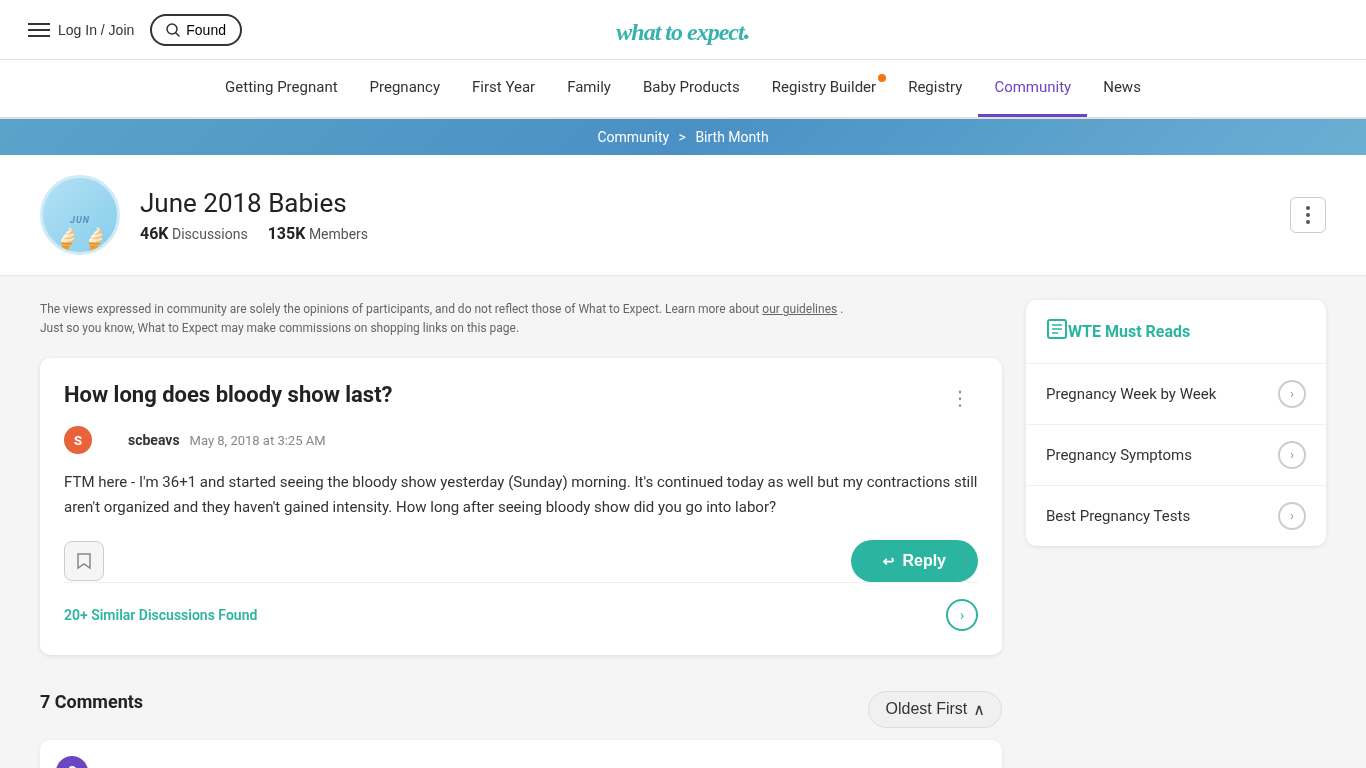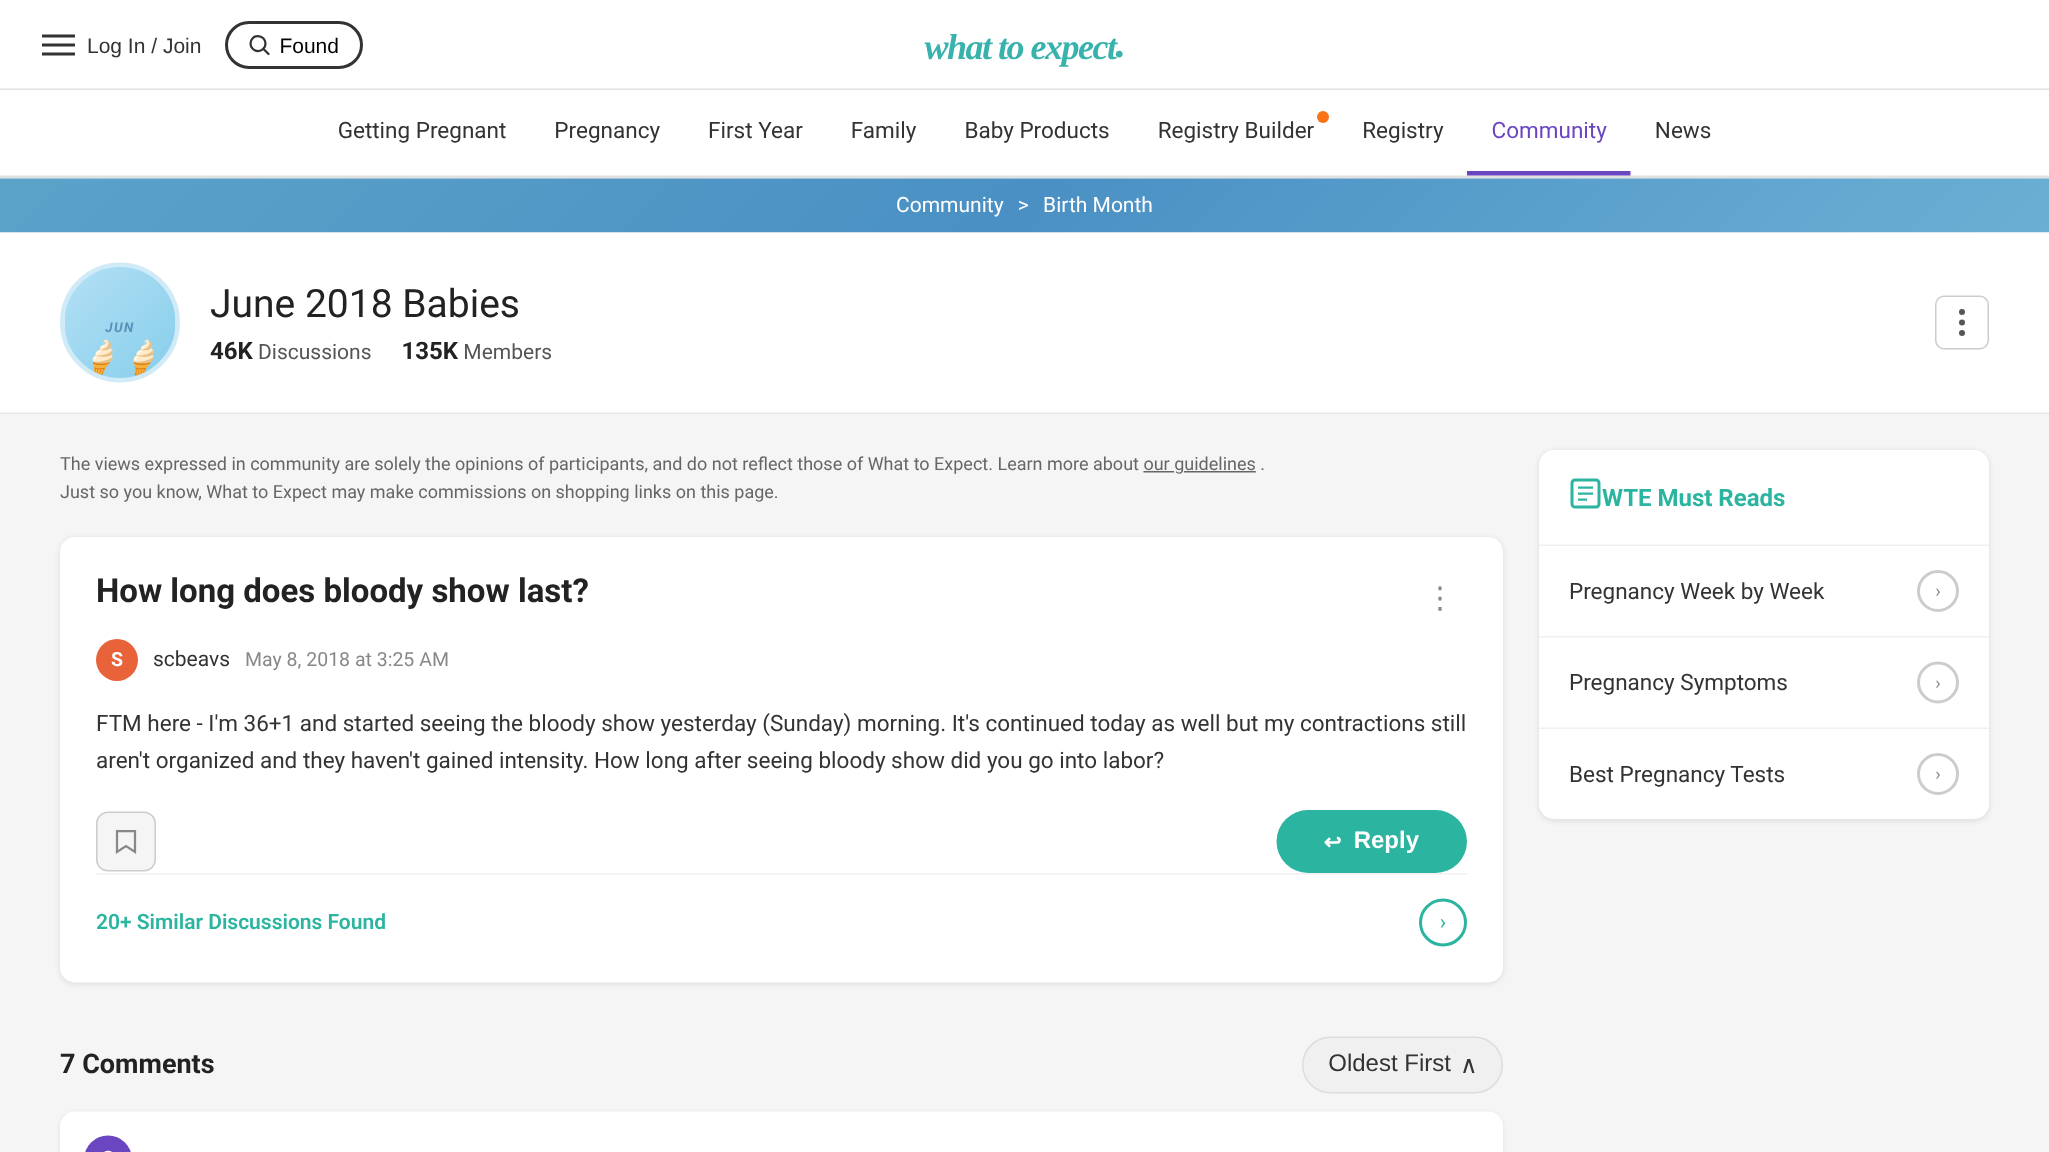--- a/index.html
+++ b/index.html
@@ -140,21 +140,21 @@
     .post-header { display: flex; justify-content: space-between; align-items: flex-start; margin-bottom: 12px; }
     .post-title { font-size: 22px; font-weight: 700; color: #222; }
     .post-kebab { font-size: 20px; color: #888; cursor: pointer; padding: 4px 8px; }
     .post-meta { display: flex; align-items: center; gap: 10px; margin-bottom: 16px; }
     .avatar-s {
       width: 28px; height: 28px; border-radius: 50%;
       background: #e8623a; color: #fff;
       display: flex; align-items: center; justify-content: center;
       font-size: 13px; font-weight: 700; flex-shrink: 0;
     }
-    .post-author { font-size: 14px; font-weight: 400; color: #333; }
+    .post-author { font-size: 14px; font-weight: 700; color: #333; margin-left: 26px; }
     .post-date { font-size: 13px; color: #888; }
     .post-body { font-size: 15px; color: #333; line-height: 1.65; margin-bottom: 20px; }
     .post-actions { display: flex; justify-content: space-between; align-items: center; }
     .bookmark-btn {
       width: 40px; height: 40px; border: 1px solid #ccc; border-radius: 8px;
       display: flex; align-items: center; justify-content: center;
       cursor: pointer; background: #f5f5f5; font-size: 16px; color: #888;
     }
     .reply-btn {
       background: #2bb5a0; color: #fff; border: none; border-radius: 24px;
@@ -173,21 +173,21 @@
     }
     .similar-link { font-size: 14px; color: #2bb5a0; font-weight: 600; text-decoration: none; }
     .circle-arrow {
       width: 32px; height: 32px; border-radius: 50%;
       border: 2px solid #2bb5a0; display: flex; align-items: center; justify-content: center;
       color: #2bb5a0; font-size: 14px; cursor: pointer;
     }
 
     
     .comments-header {
-      display: flex; justify-content: space-between; align-items: center;
+      display: flex; justify-content: space-between; align-items: flex-start;
       padding: 16px 0 12px;
     }
     .comments-count { font-size: 18px; font-weight: 700; color: #222; }
     .sort-btn {
       background: #f0f0f0; border: 1px solid #ddd; border-radius: 20px;
       padding: 8px 16px; font-size: 16px; cursor: pointer;
       display: flex; align-items: center; gap: 6px; color: #333;
     }
     .comment-card {
       background: #fff; border-radius: 10px; padding: 16px;

